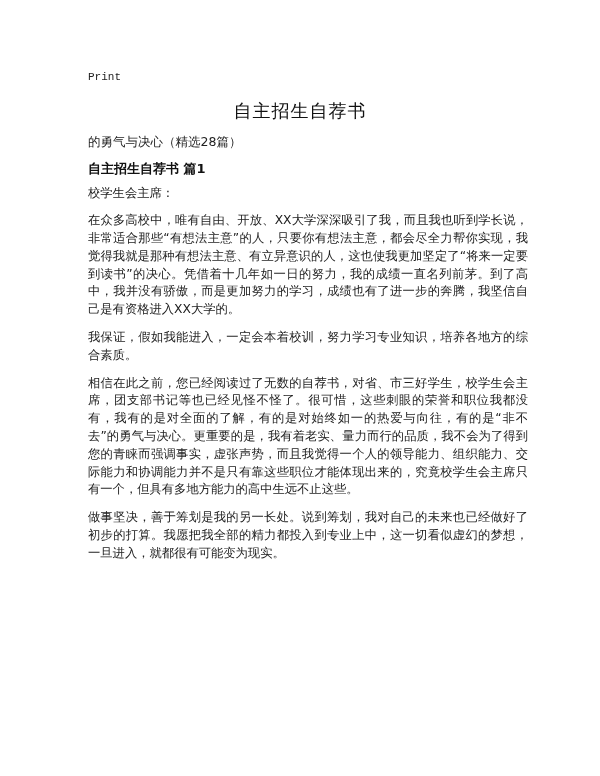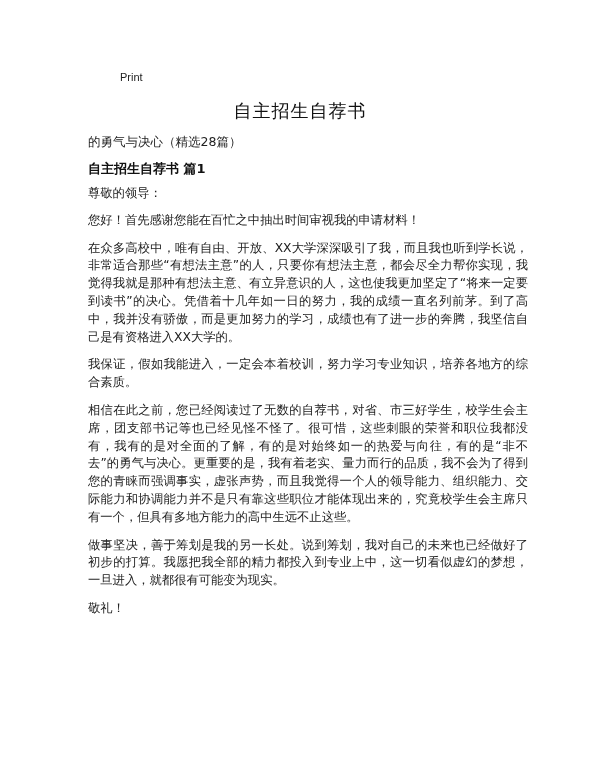--- a/index.html
+++ b/index.html
@@ -1,36 +1,34 @@
 <!DOCTYPE html>
 <html><head>
   <meta charset="utf-8">
   <style>
     html, body { margin: 0; padding: 0; background: #ffffff; }
     body { width: 600px; height: 776px; position: relative; overflow: hidden;
       font-family: "DejaVu Sans", sans-serif; color: #1a1a1a; }
     .page { position: absolute; left: 0; top: 0; width: 600px; height: 776px; }
-    .print-label { position: absolute; left: 88px; top: 71px; font-family: Liberation Sans, sans-serif; font-size: 11px; color: #222; margin-left: 32px; }
+    .print-label { position: absolute; left: 88px; top: 71px; font-family: Liberation Mono, monospace; font-size: 11px; color: #222; }
     .doc-title { position: absolute; left: 0; width: 600px; top: 99px; text-align: center; font-size: 18px; font-weight: normal; letter-spacing: 1px; color: #111; margin: 0; }
     .subtitle { position: absolute; left: 88px; top: 134px; font-size: 12.5px; color: #222; }
     .section-heading { position: absolute; left: 88px; top: 160px; font-size: 13px; font-weight: bold; color: #111; margin: 0; }
     .body { position: absolute; left: 88px; top: 185px; width: 440px; font-size: 12.3px; line-height: 17.8px; color: #222; }
     .body p { margin: 0 0 10px 0; text-align: justify; }
     .body p.short { margin-bottom: 9.5px; }
   </style>
 </head>
 <body>
 
 <div class="page">
   <div class="print-label">Print</div>
   <h1 class="doc-title">自主招生自荐书</h1>
   <div class="subtitle">的勇气与决心（精选28篇）</div>
   <h2 class="section-heading">自主招生自荐书 篇1</h2>
   <div class="body">
-    <p class="short">尊敬的领导：</p>
-    <p class="short">您好！首先感谢您能在百忙之中抽出时间审视我的申请材料！</p>
+    <p class="short">校学生会主席：</p>
     <p>在众多高校中，唯有自由、开放、XX大学深深吸引了我，而且我也听到学长说，非常适合那些“有想法主意”的人，只要你有想法主意，都会尽全力帮你实现，我觉得我就是那种有想法主意、有立异意识的人，这也使我更加坚定了“将来一定要到读书”的决心。凭借着十几年如一日的努力，我的成绩一直名列前茅。到了高中，我并没有骄傲，而是更加努力的学习，成绩也有了进一步的奔腾，我坚信自己是有资格进入XX大学的。</p>
     <p>我保证，假如我能进入，一定会本着校训，努力学习专业知识，培养各地方的综合素质。</p>
     <p>相信在此之前，您已经阅读过了无数的自荐书，对省、市三好学生，校学生会主席，团支部书记等也已经见怪不怪了。很可惜，这些刺眼的荣誉和职位我都没有，我有的是对全面的了解，有的是对始终如一的热爱与向往，有的是“非不去”的勇气与决心。更重要的是，我有着老实、量力而行的品质，我不会为了得到您的青睐而强调事实，虚张声势，而且我觉得一个人的领导能力、组织能力、交际能力和协调能力并不是只有靠这些职位才能体现出来的，究竟校学生会主席只有一个，但具有多地方能力的高中生远不止这些。</p>
     <p>做事坚决，善于筹划是我的另一长处。说到筹划，我对自己的未来也已经做好了初步的打算。我愿把我全部的精力都投入到专业上中，这一切看似虚幻的梦想，一旦进入，就都很有可能变为现实。</p>
-    <p class="short">敬礼！</p>
   </div>
 </div>
 
 </body></html>

